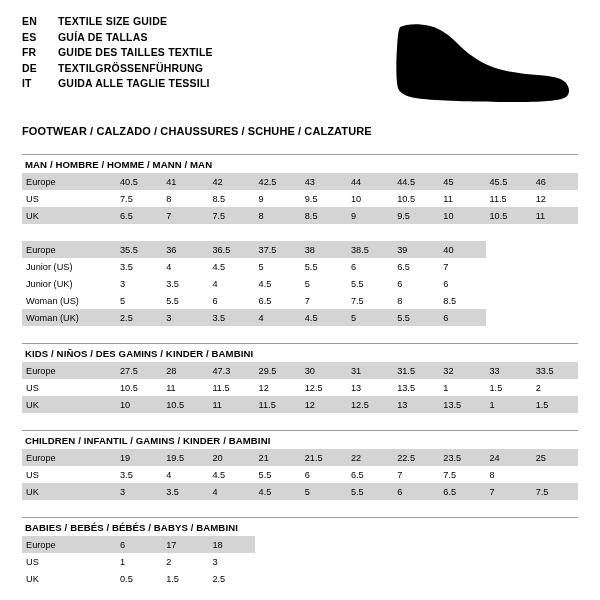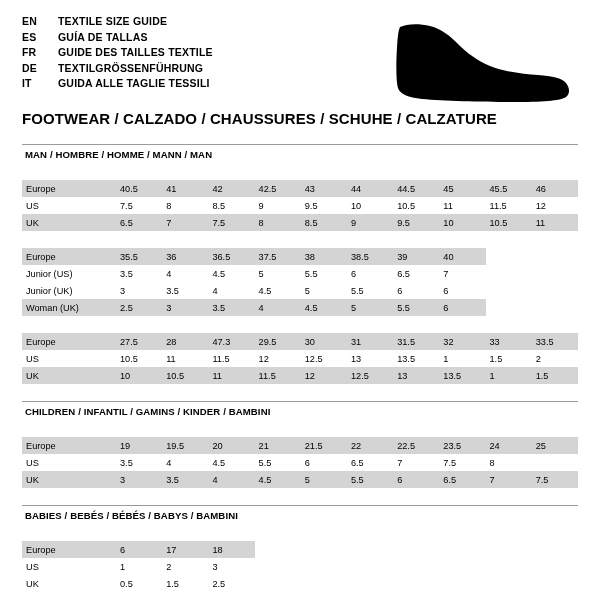--- a/index.html
+++ b/index.html
@@ -48,34 +48,34 @@
   }
 
   .shoe-art {
     width: 180px;
     height: 86px;
     margin-right: 6px;
     margin-top: 8px;
   }
 
   .section-title {
-    font-size: 15px;
+    font-size: 11px;
     font-weight: bold;
     letter-spacing: 0.1px;
-    margin-top: 2px;
+    margin-top: 17px;
   }
 
   
   .group {
     margin-top: 17px;
   }
   .group-title {
     font-size: 9.6px;
     font-weight: bold;
-    padding: 0 0 20px 3px;
+    padding: 0 0 3px 3px;
     border-top: 1px solid #9a9a9a;
     padding-top: 4px;
     letter-spacing: 0.1px;
   }
   table {
     border-collapse: collapse;
     width: 100%;
     table-layout: fixed;
     font-size: 9.2px;
   }
@@ -220,38 +220,52 @@
         <td>3.5</td>
         <td>4</td>
         <td>4.5</td>
         <td>5</td>
         <td>5.5</td>
         <td>6</td>
         <td>6</td>
         <td class="spacer-cell"></td>
         <td class="spacer-cell"></td>
       </tr>
+      <tr class="plain">
+        <td class="label">Woman (US)</td>
+        <td>5</td>
+        <td>5.5</td>
+        <td>6</td>
+        <td>6.5</td>
+        <td>7</td>
+        <td>7.5</td>
+        <td>8</td>
+        <td>8.5</td>
+        <td class="spacer-cell"></td>
+        <td class="spacer-cell"></td>
+      </tr>
       <tr class="shaded">
         <td class="label">Woman (UK)</td>
         <td>2.5</td>
         <td>3</td>
         <td>3.5</td>
         <td>4</td>
         <td>4.5</td>
         <td>5</td>
         <td>5.5</td>
         <td>6</td>
         <td class="spacer-cell"></td>
         <td class="spacer-cell"></td>
       </tr>
     </tbody>
       </table>
   </div>
 
   <div class="group">
+    <div class="group-title">KIDS / NIÑOS / DES GAMINS / KINDER / BAMBINI</div>
     <table>
       <tbody>
           <tr class="shaded">
         <td class="label">Europe</td>
         <td>27.5</td>
         <td>28</td>
         <td>47.3</td>
         <td>29.5</td>
         <td>30</td>
         <td>31</td>

